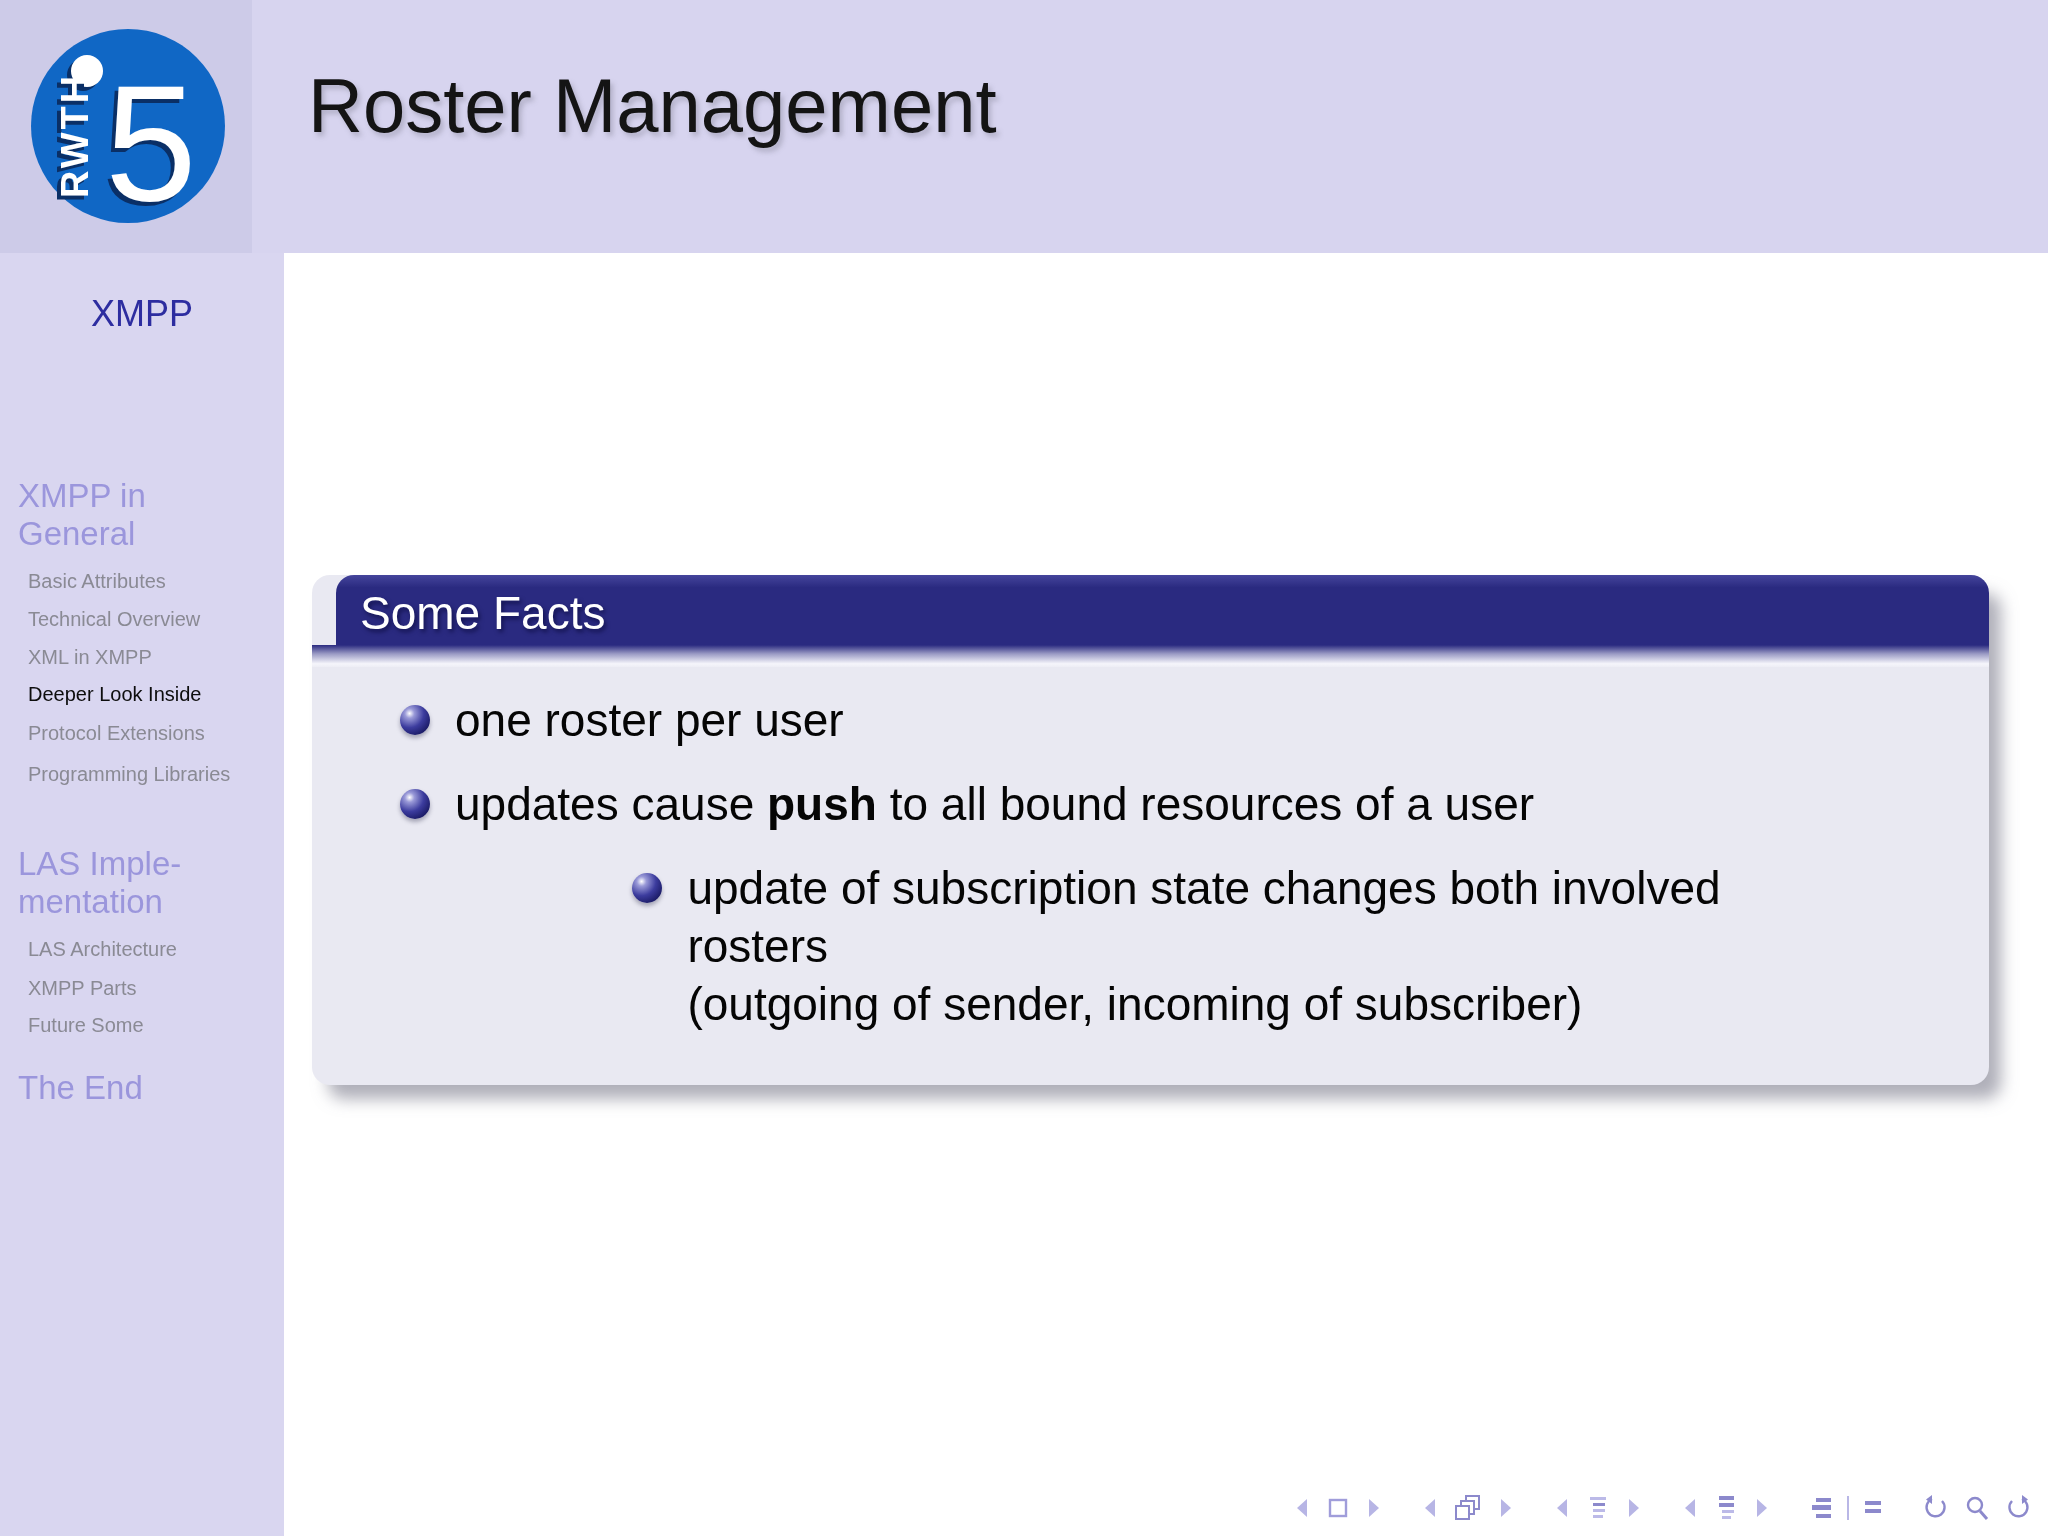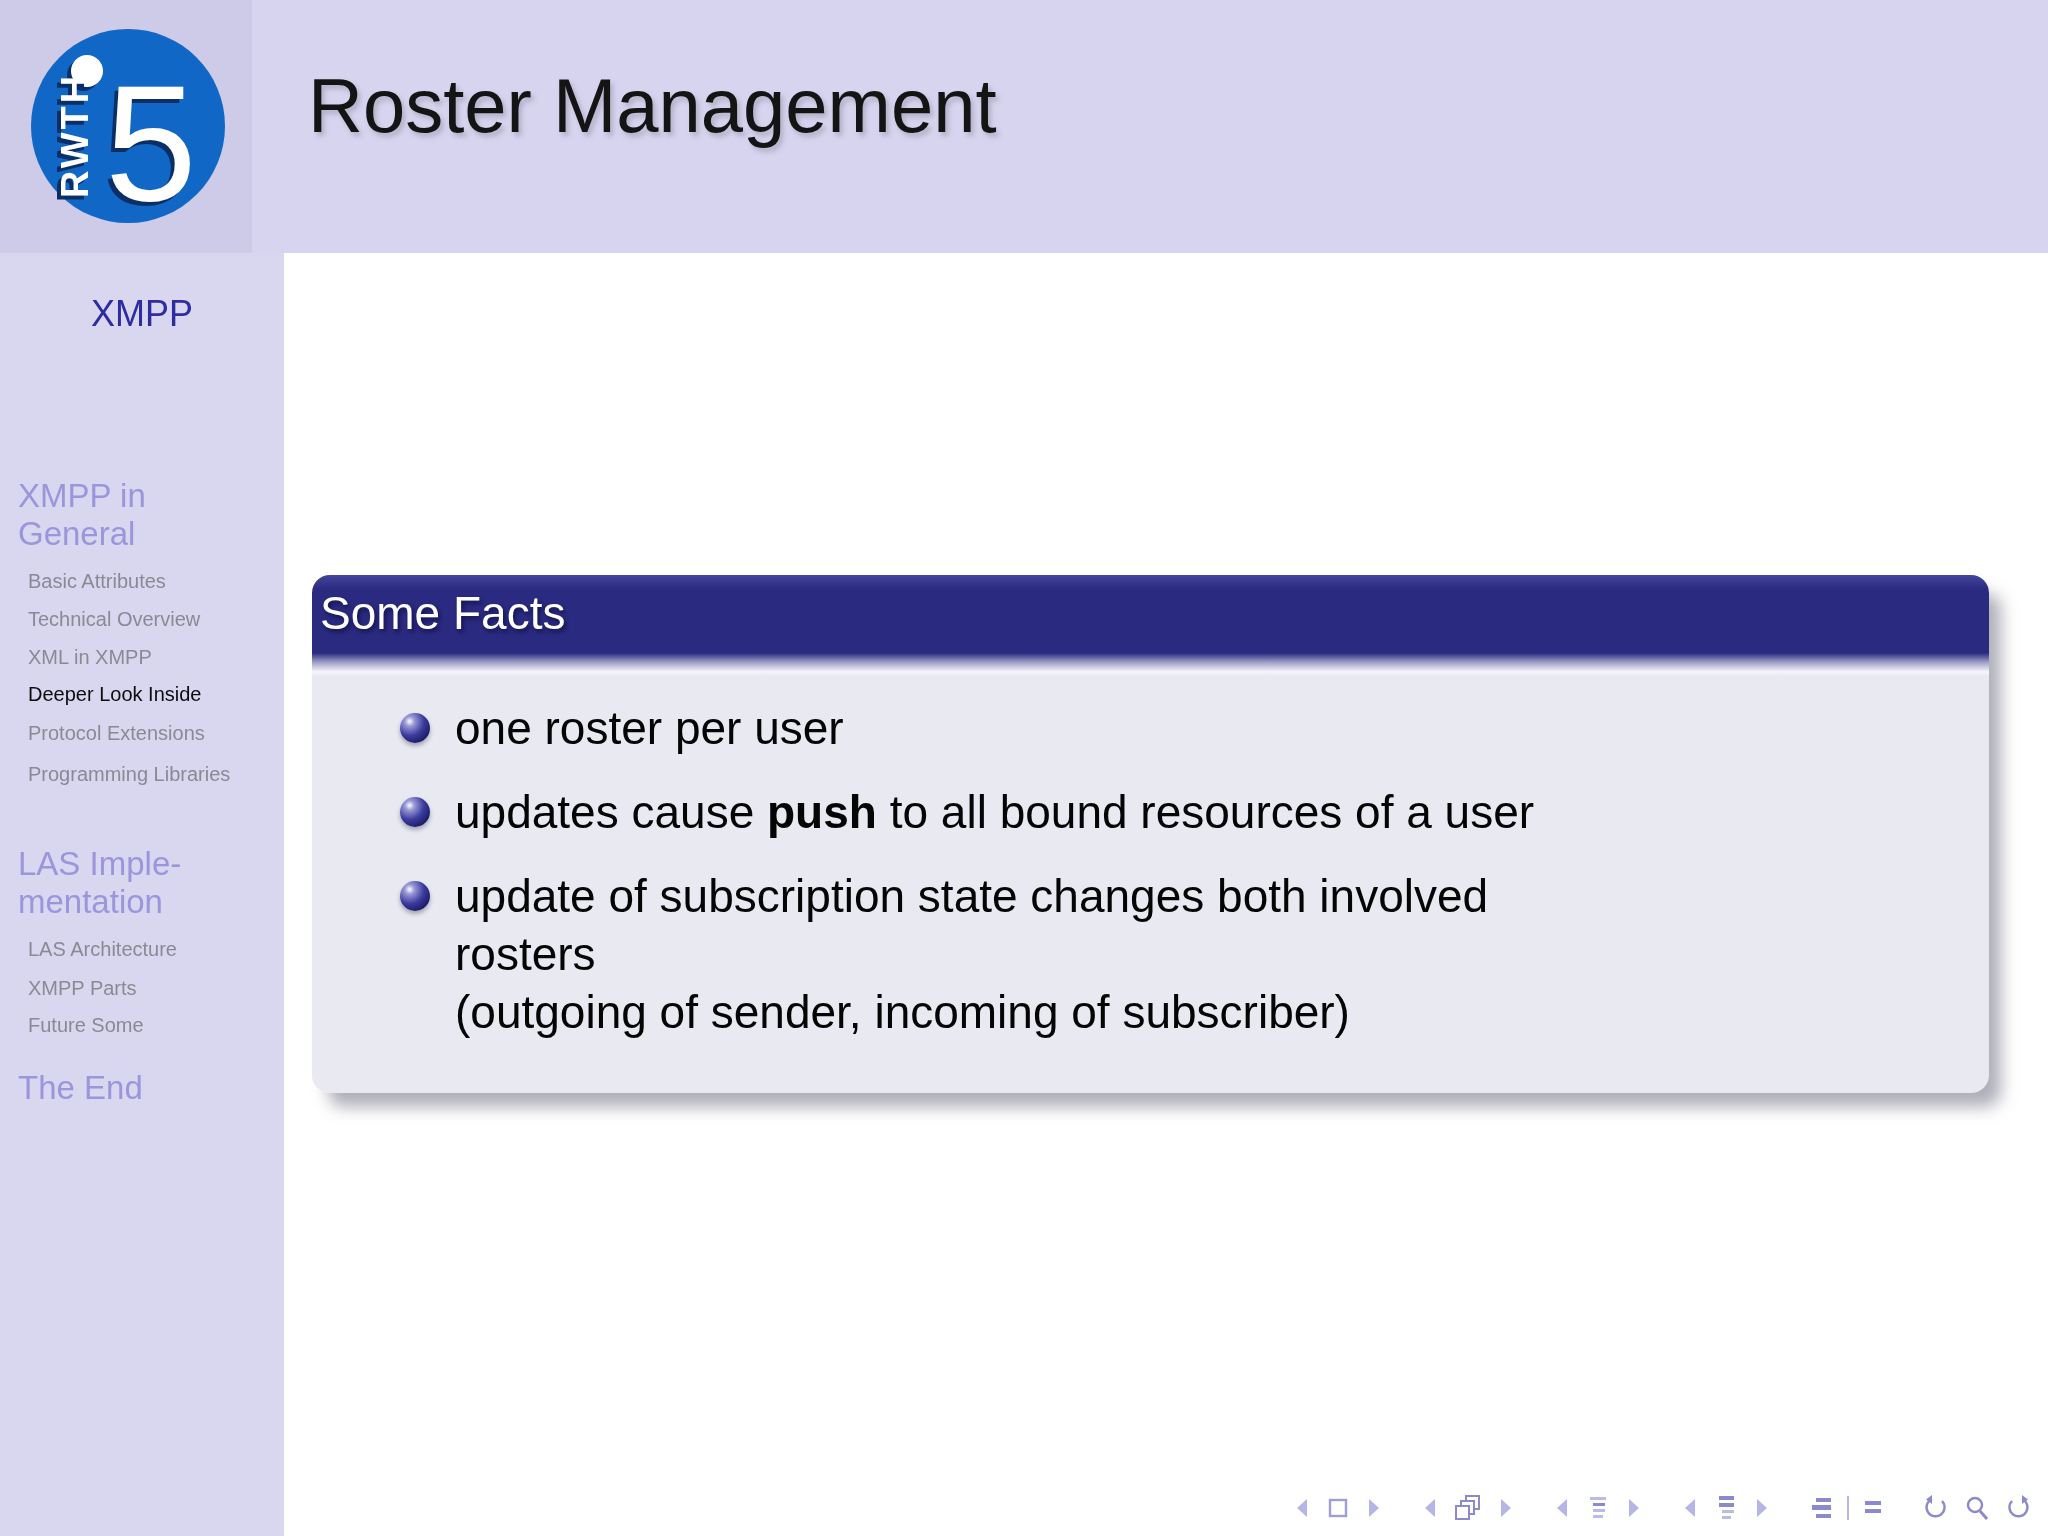--- a/index.html
+++ b/index.html
@@ -50,37 +50,38 @@
   .nav-item.active { color:#0d0d0d; }
 
   
   .block {
     position:absolute; left:312px; top:575px; width:1677px;
     border-radius:18px;
     background:#e9e9f2;
     box-shadow:14px 16px 16px -2px rgba(110,110,128,.55);
   }
   .block-title {
-    height:78px; border-radius:18px 18px 0 0;
+    height:70px; border-radius:18px 18px 0 0;
     background:linear-gradient(to bottom,#45459c 0%,#2a2a80 18%);
     color:#ffffff; font-size:46px; line-height:76px;
-    padding-left:8px;
+    padding-left:24px;
     text-shadow:2px 3px 4px rgba(0,0,40,.55);
+    margin-left:24px;
   }
   .block-fade {
     height:22px;
     background:linear-gradient(to bottom,#2a2a80 0%,#9a9ac4 40%,#f5f5fb 85%,#ededf5 100%);
   }
   .block-body { padding:24px 36px 40px 0; }
   .bullet-item {
     display:flex; align-items:flex-start;
     font-size:46px; line-height:58px; color:#050505;
     margin-bottom:26px;
   }
-  .bullet-item:last-child { margin-bottom:12px; }
+  .bullet-item:last-child { margin-bottom:12px;justify-content:center; }
   .ball {
     flex:none; width:30px; height:30px; border-radius:50%;
     margin-left:88px; margin-top:14px;
     background:radial-gradient(circle at 32% 28%, #ffffff 0%, #9a9ad8 16%, #3c3c9e 48%, #1b1b66 78%, #12124e 100%);
     box-shadow:0 3px 4px rgba(60,60,90,.4);
   }
   .bullet-text { margin-left:25px; }
   .bullet-text b { font-weight:bold; }
 
   

